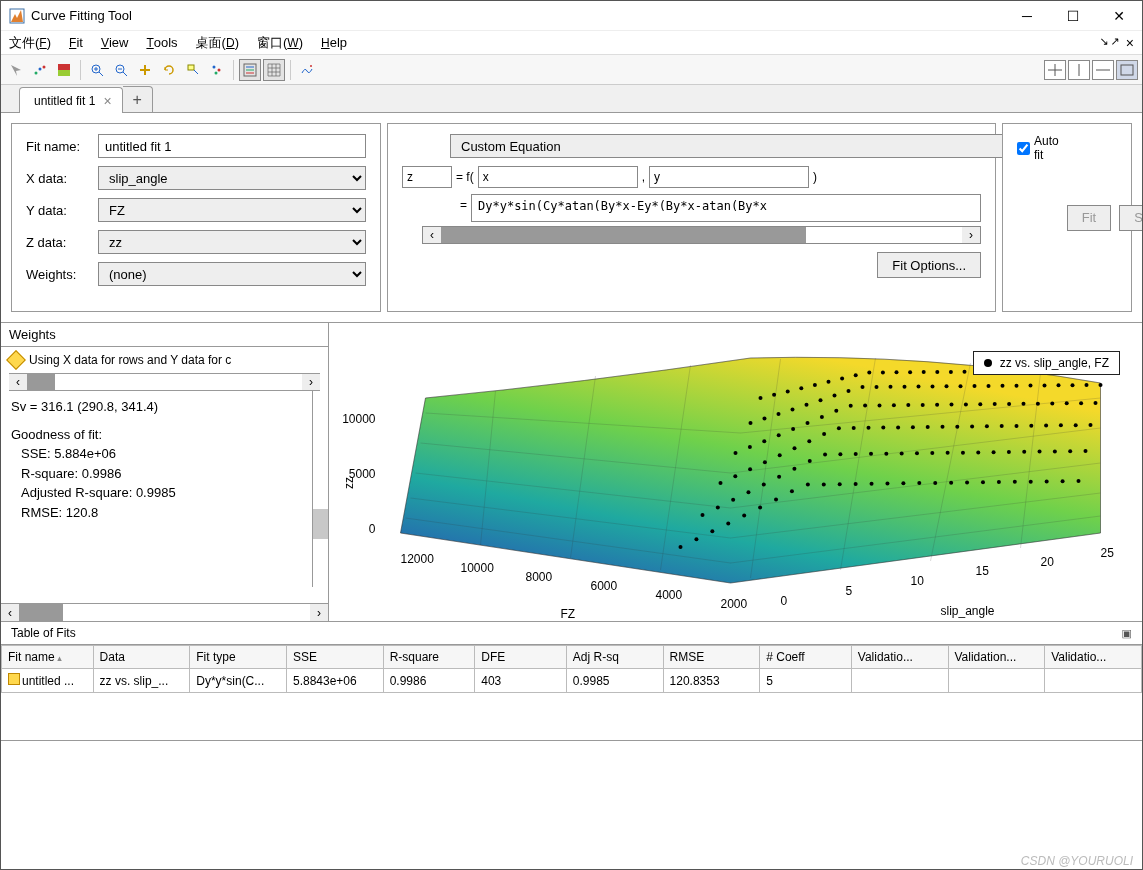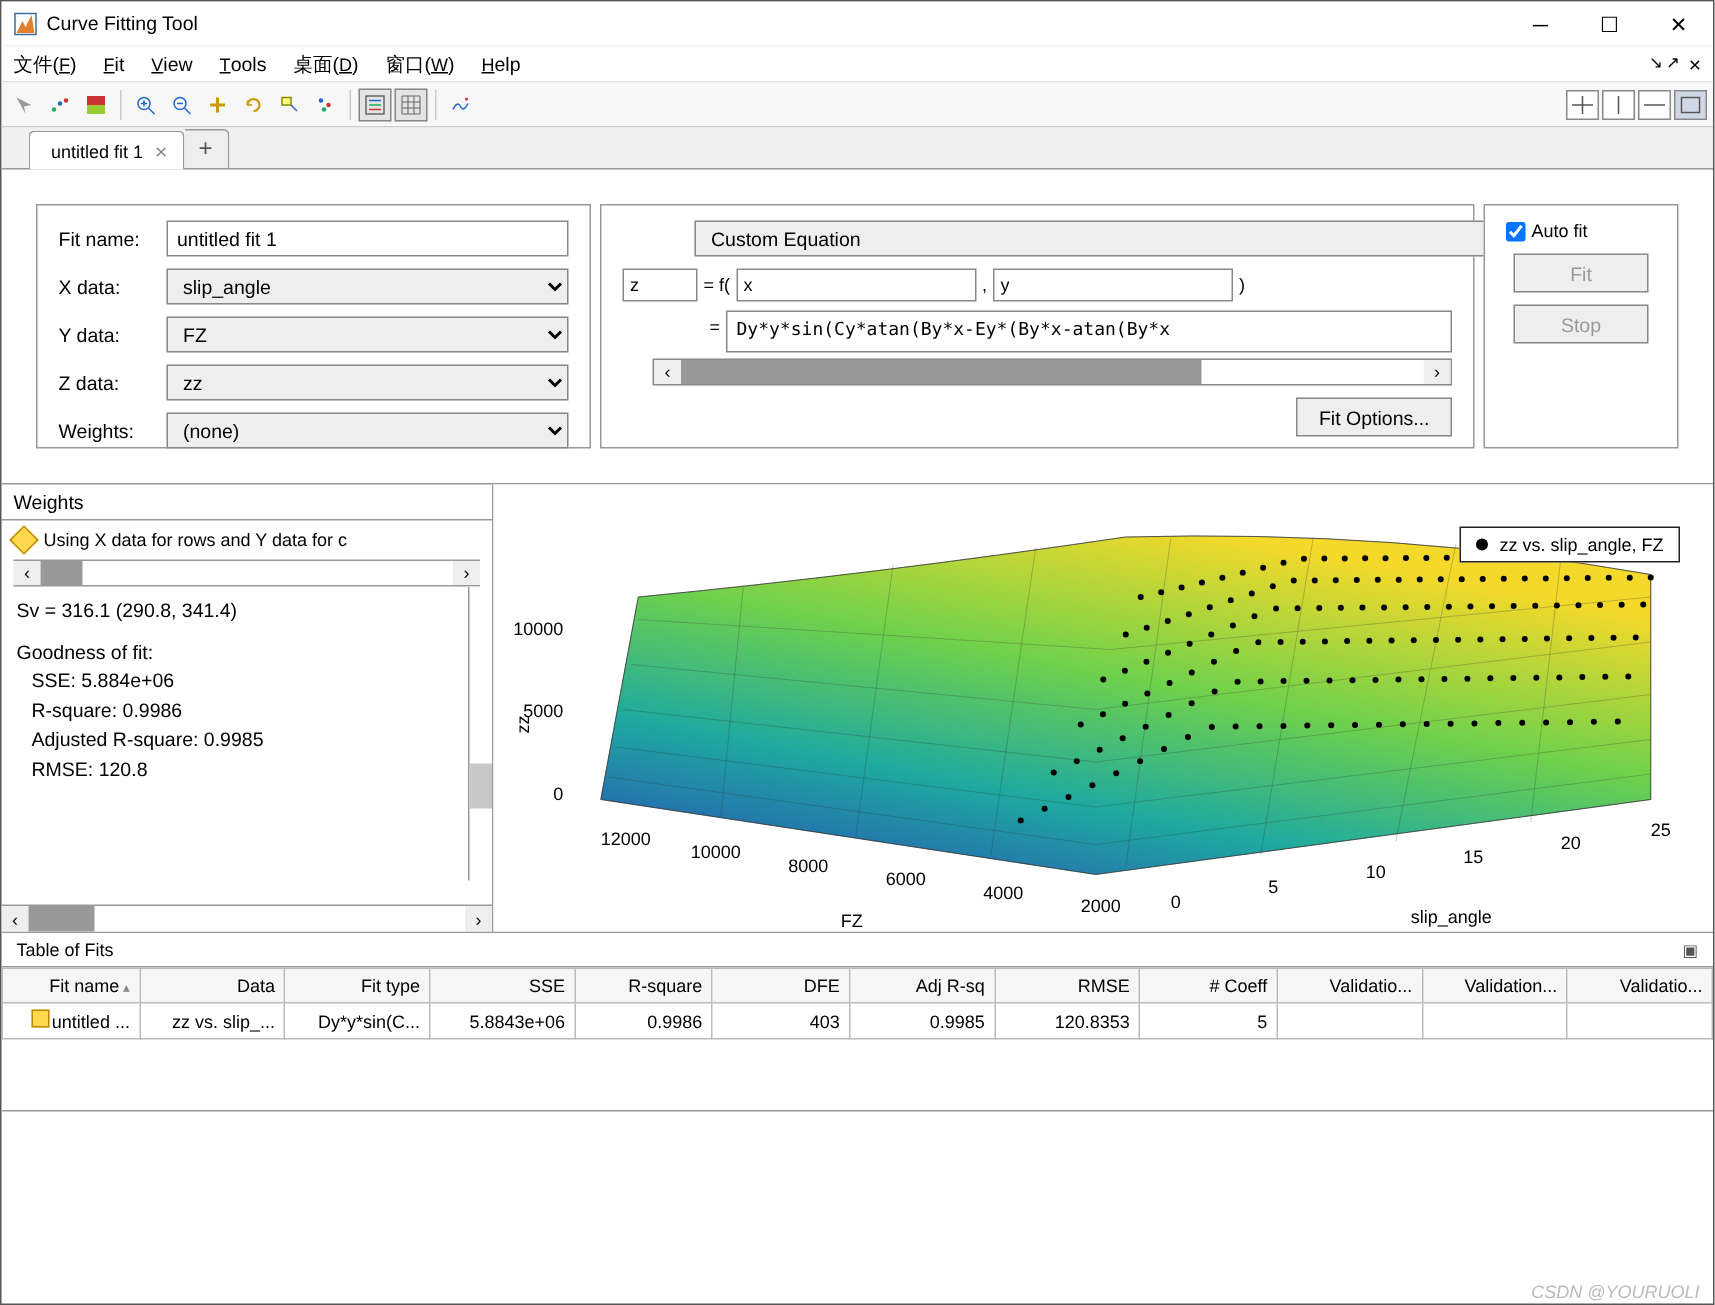--- a/index.html
+++ b/index.html
@@ -17,21 +17,21 @@
 .tool-btn { width: 22px; height: 22px; display: flex; align-items: center; justify-content: center; border: 1px solid transparent; }
 .tool-btn.pressed { border: 1px solid #888; background: #e4e4e4; }
 .tool-sep { width: 1px; height: 20px; background: #ccc; margin: 0 3px; }
 .layout-btns { margin-left: auto; display: flex; gap: 2px; }
 .layout-btn { width: 22px; height: 20px; border: 1px solid #888; display: flex; align-items: center; justify-content: center; background: #fff; }
 .layout-btn.active { background: #d0d8e8; }
 .tabbar { height: 28px; display: flex; align-items: flex-end; padding-left: 18px; background: #f0f0f0; border-bottom: 1px solid #999; }
 .tab { height: 26px; padding: 0 10px 0 14px; background: #fff; border: 1px solid #999; border-bottom: none; border-radius: 4px 4px 0 0; display: flex; align-items: center; gap: 8px; margin-bottom: -1px; }
 .tab-close { color: #888; font-size: 14px; }
 .tab-add { width: 30px; height: 26px; border: 1px solid #999; border-left: none; border-bottom: none; background: #eee; display: flex; align-items: center; justify-content: center; font-size: 16px; color: #555; border-radius: 0 4px 0 0; }
-.main-top { display: flex; padding: 23px; gap: 6px; border-bottom: 1px solid #999; height: 210px; }
+.main-top { display: flex; padding: 10px; gap: 6px; border-bottom: 1px solid #999; height: 210px; }
 .panel { border: 1px solid #999; padding: 10px 14px; background: #fff; }
 .panel-left { width: 370px; }
 .form-row { display: flex; align-items: center; margin-bottom: 8px; }
 .form-row label { width: 72px; font-size: 13px; }
 .form-row input, .form-row select { flex: 1; height: 24px; border: 1px solid #888; padding: 0 6px; font-size: 13px; background: #fff; }
 .form-row select { background: #eee; }
 .panel-mid { flex: 1; }
 .eq-select { width: 100%; height: 24px; border: 1px solid #888; background: #eee; padding: 0 6px; margin-bottom: 8px; font-size: 13px; margin-left: 48px; }
 .eq-row { display: flex; align-items: center; gap: 4px; margin-bottom: 6px; }
 .eq-row input { height: 22px; border: 1px solid #888; padding: 0 4px; }
@@ -41,42 +41,42 @@
 .eq-body-row { display: flex; align-items: flex-start; gap: 4px; }
 .eq-eq { padding-top: 4px; }
 .eq-body { flex: 1; border: 1px solid #888; height: 28px; padding: 4px 6px; font-family: Consolas, monospace; font-size: 12px; overflow: hidden; white-space: nowrap; }
 .eq-hscroll { margin-top: 4px; margin-left: 20px; height: 18px; border: 1px solid #888; display: flex; align-items: center; }
 .hscroll-btn { width: 18px; height: 100%; background: #eee; display: flex; align-items: center; justify-content: center; }
 .hscroll-track { flex: 1; height: 100%; background: #fff; position: relative; }
 .hscroll-thumb { position: absolute; left: 0; top: 0; height: 100%; width: 70%; background: #999; }
 .fit-options-row { display: flex; justify-content: flex-end; margin-top: 8px; }
 .btn { height: 26px; padding: 0 14px; border: 1px solid #888; background: #eee; font-size: 13px; }
 .btn:disabled { color: #999; }
-.panel-right { width: 130px; display: flex; flex-direction: column; gap: 8px; align-items: center; }
+.panel-right { width: 130px; display: flex; gap: 8px; align-items: center; }
 .panel-right .chk { display: flex; align-items: center; gap: 4px; align-self: flex-start; }
 .panel-right .btn { width: 90px; }
 .main-mid { display: flex; height: 298px; }
 .results-pane { width: 328px; border-right: 1px solid #999; display: flex; flex-direction: column; }
 .pane-title { padding: 4px 8px; border-bottom: 1px solid #999; font-size: 13px; }
 .warn-row { padding: 6px 8px; display: flex; align-items: flex-start; gap: 6px; font-size: 13px; }
 .warn-icon { width: 14px; height: 14px; background: #ffd84d; border: 1px solid #c08800; transform: rotate(45deg); }
 .warn-scroll { height: 18px; border-top: 1px solid #999; border-bottom: 1px solid #999; display: flex; margin: 0 8px; }
 .results-body { flex: 1; padding: 6px 10px; position: relative; overflow: hidden; }
 .results-body .rline { font-size: 13px; line-height: 1.5; }
 .vscroll { position: absolute; right: 0; top: 0; bottom: 16px; width: 16px; border-left: 1px solid #999; background: #fff; }
 .vscroll .vthumb { position: absolute; left: 0; right: 0; top: 60%; height: 30px; background: #c8c8c8; }
 .results-hscroll { height: 18px; border-top: 1px solid #999; display: flex; }
 .plot-pane { flex: 1; position: relative; background: #fff; }
 .plot-pane svg { width: 100%; height: 100%; }
 .legend-box { position: absolute; top: 28px; right: 22px; background: #fff; border: 1px solid #222; padding: 4px 10px; display: flex; align-items: center; gap: 8px; font-size: 12px; }
 .legend-dot { width: 8px; height: 8px; background: #000; border-radius: 50%; }
 .tof-title { padding: 4px 10px; border-top: 1px solid #999; border-bottom: 1px solid #999; font-size: 13px; display:flex; align-items:center; }
 .tof-min { margin-left:auto; font-size:11px; color:#555; }
 .tof-table { width: 100%; border-collapse: collapse; }
-.tof-table th, .tof-table td { border: 1px solid #bbb; padding: 4px 6px; text-align: right; font-size: 12px; height: 22px; white-space: nowrap; overflow: hidden; }
+.tof-table th, .tof-table td { border: 1px solid #bbb; padding: 4px 6px; text-align: left; font-size: 12px; height: 22px; white-space: nowrap; overflow: hidden; }
 .tof-table th { background: #f6f6f6; font-weight: normal; }
 .tof-table th.sortcol::after { content: " ▴"; color: #888; font-size: 9px; }
 .tof-body { height: 96px; overflow: auto; border-bottom: 1px solid #999; }
 .row-icon { width: 12px; height: 12px; display: inline-block; background: #ffd84d; border: 1px solid #c08800; margin-right: 2px; }
 .watermark { position: absolute; right: 10px; bottom: 2px; color: #bbb; font-size: 12px; font-style: italic; text-align: right; }
 </style>
 </head>
 <body>
 
 <div class="titlebar">

